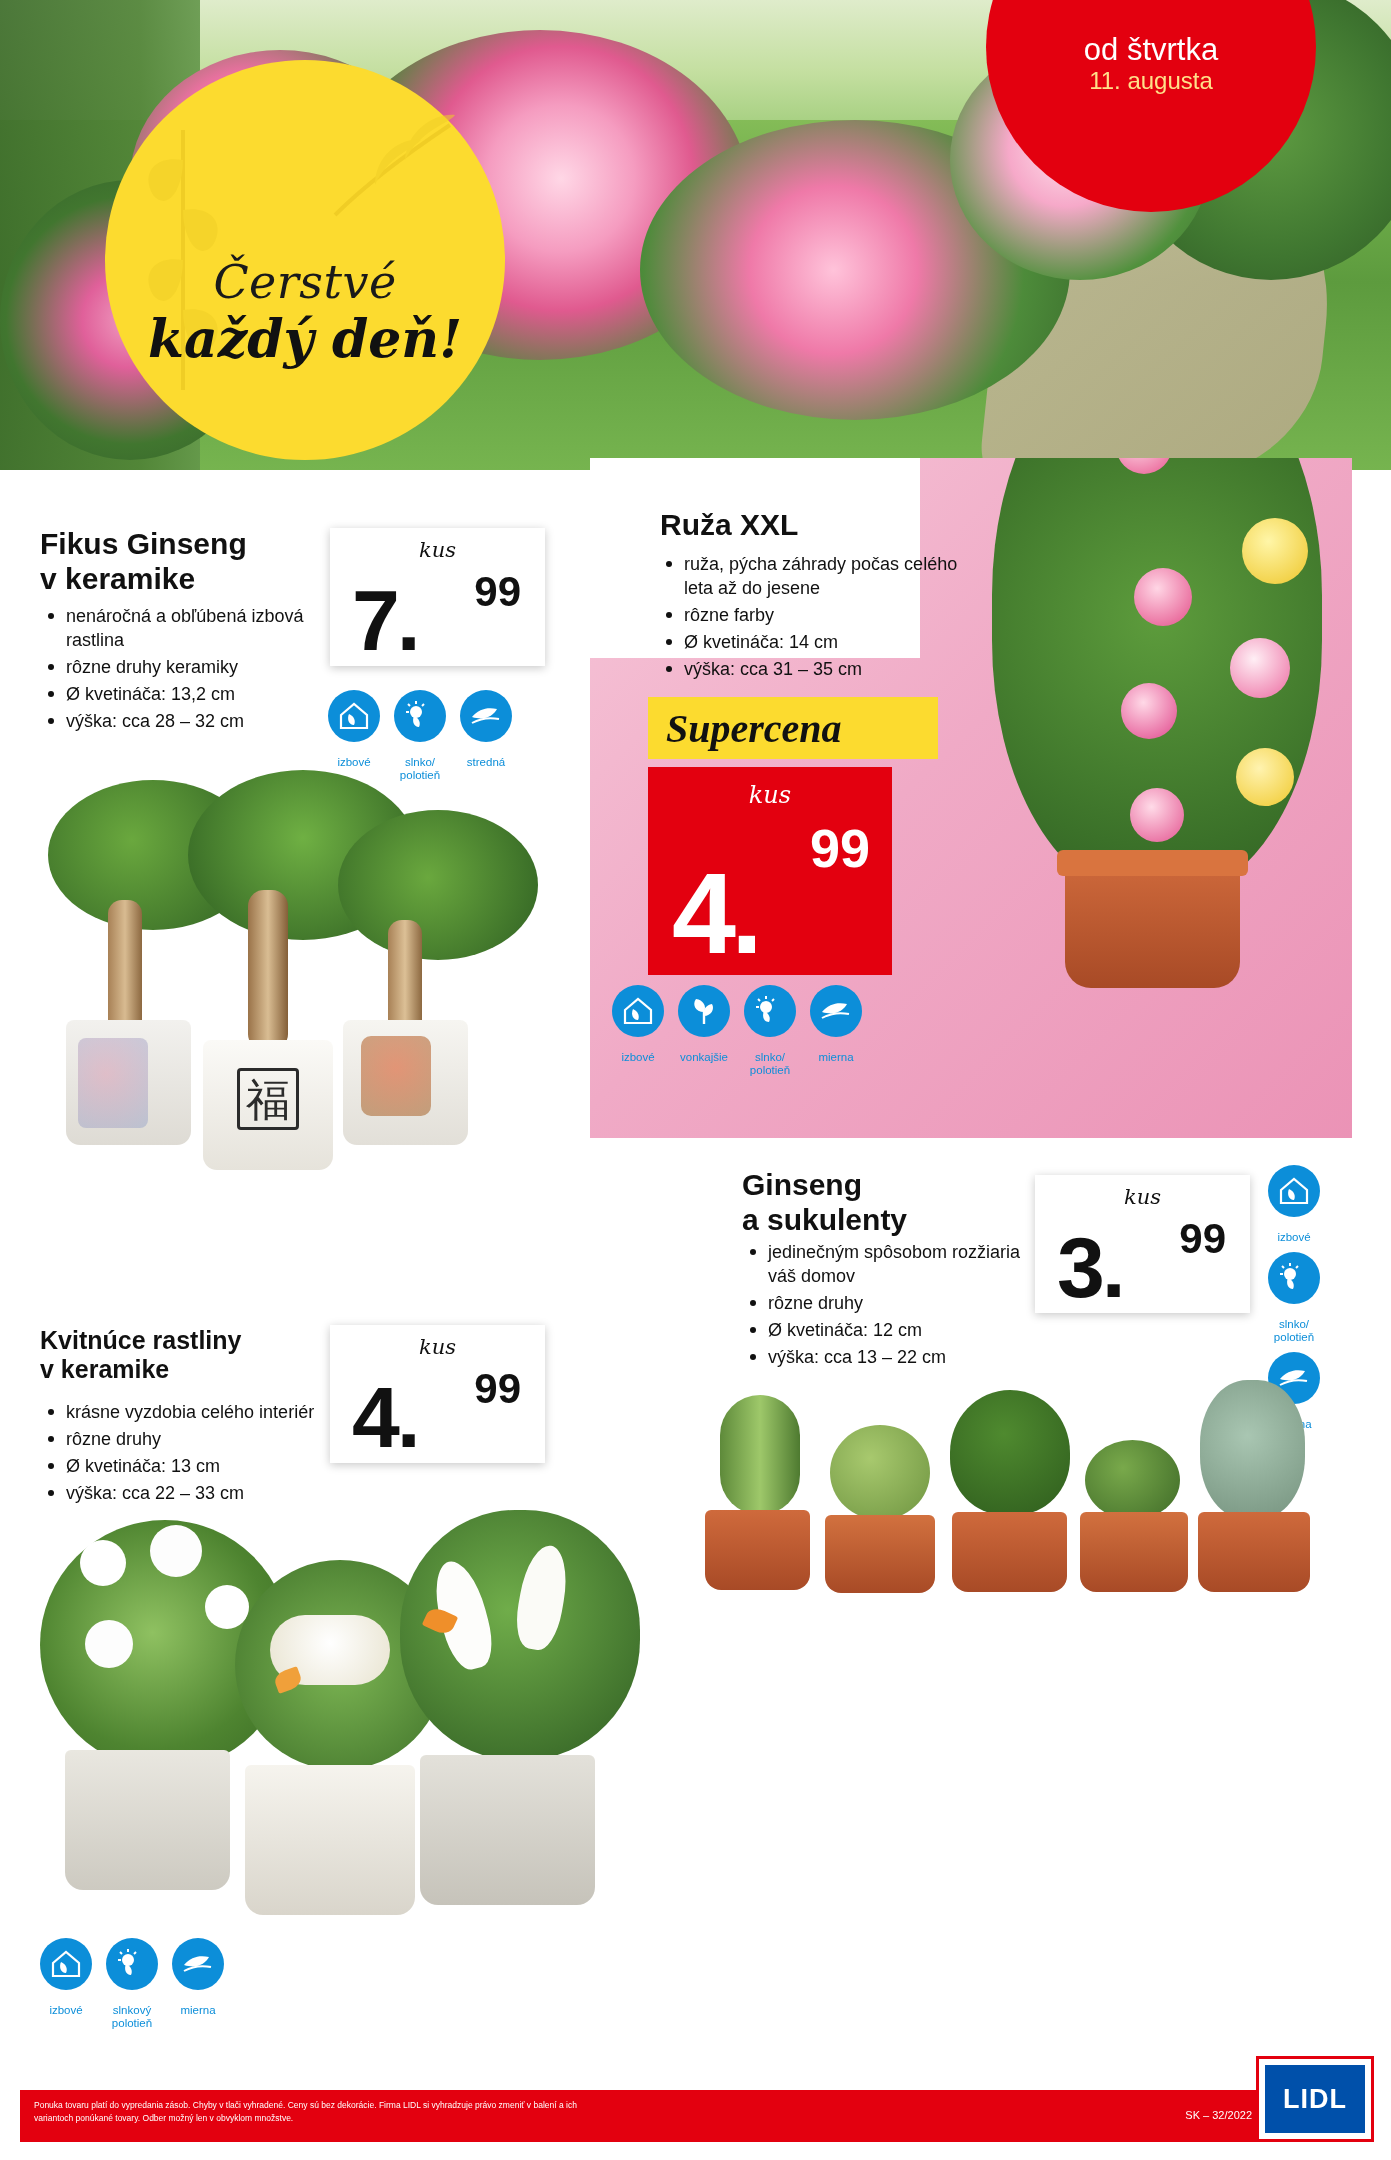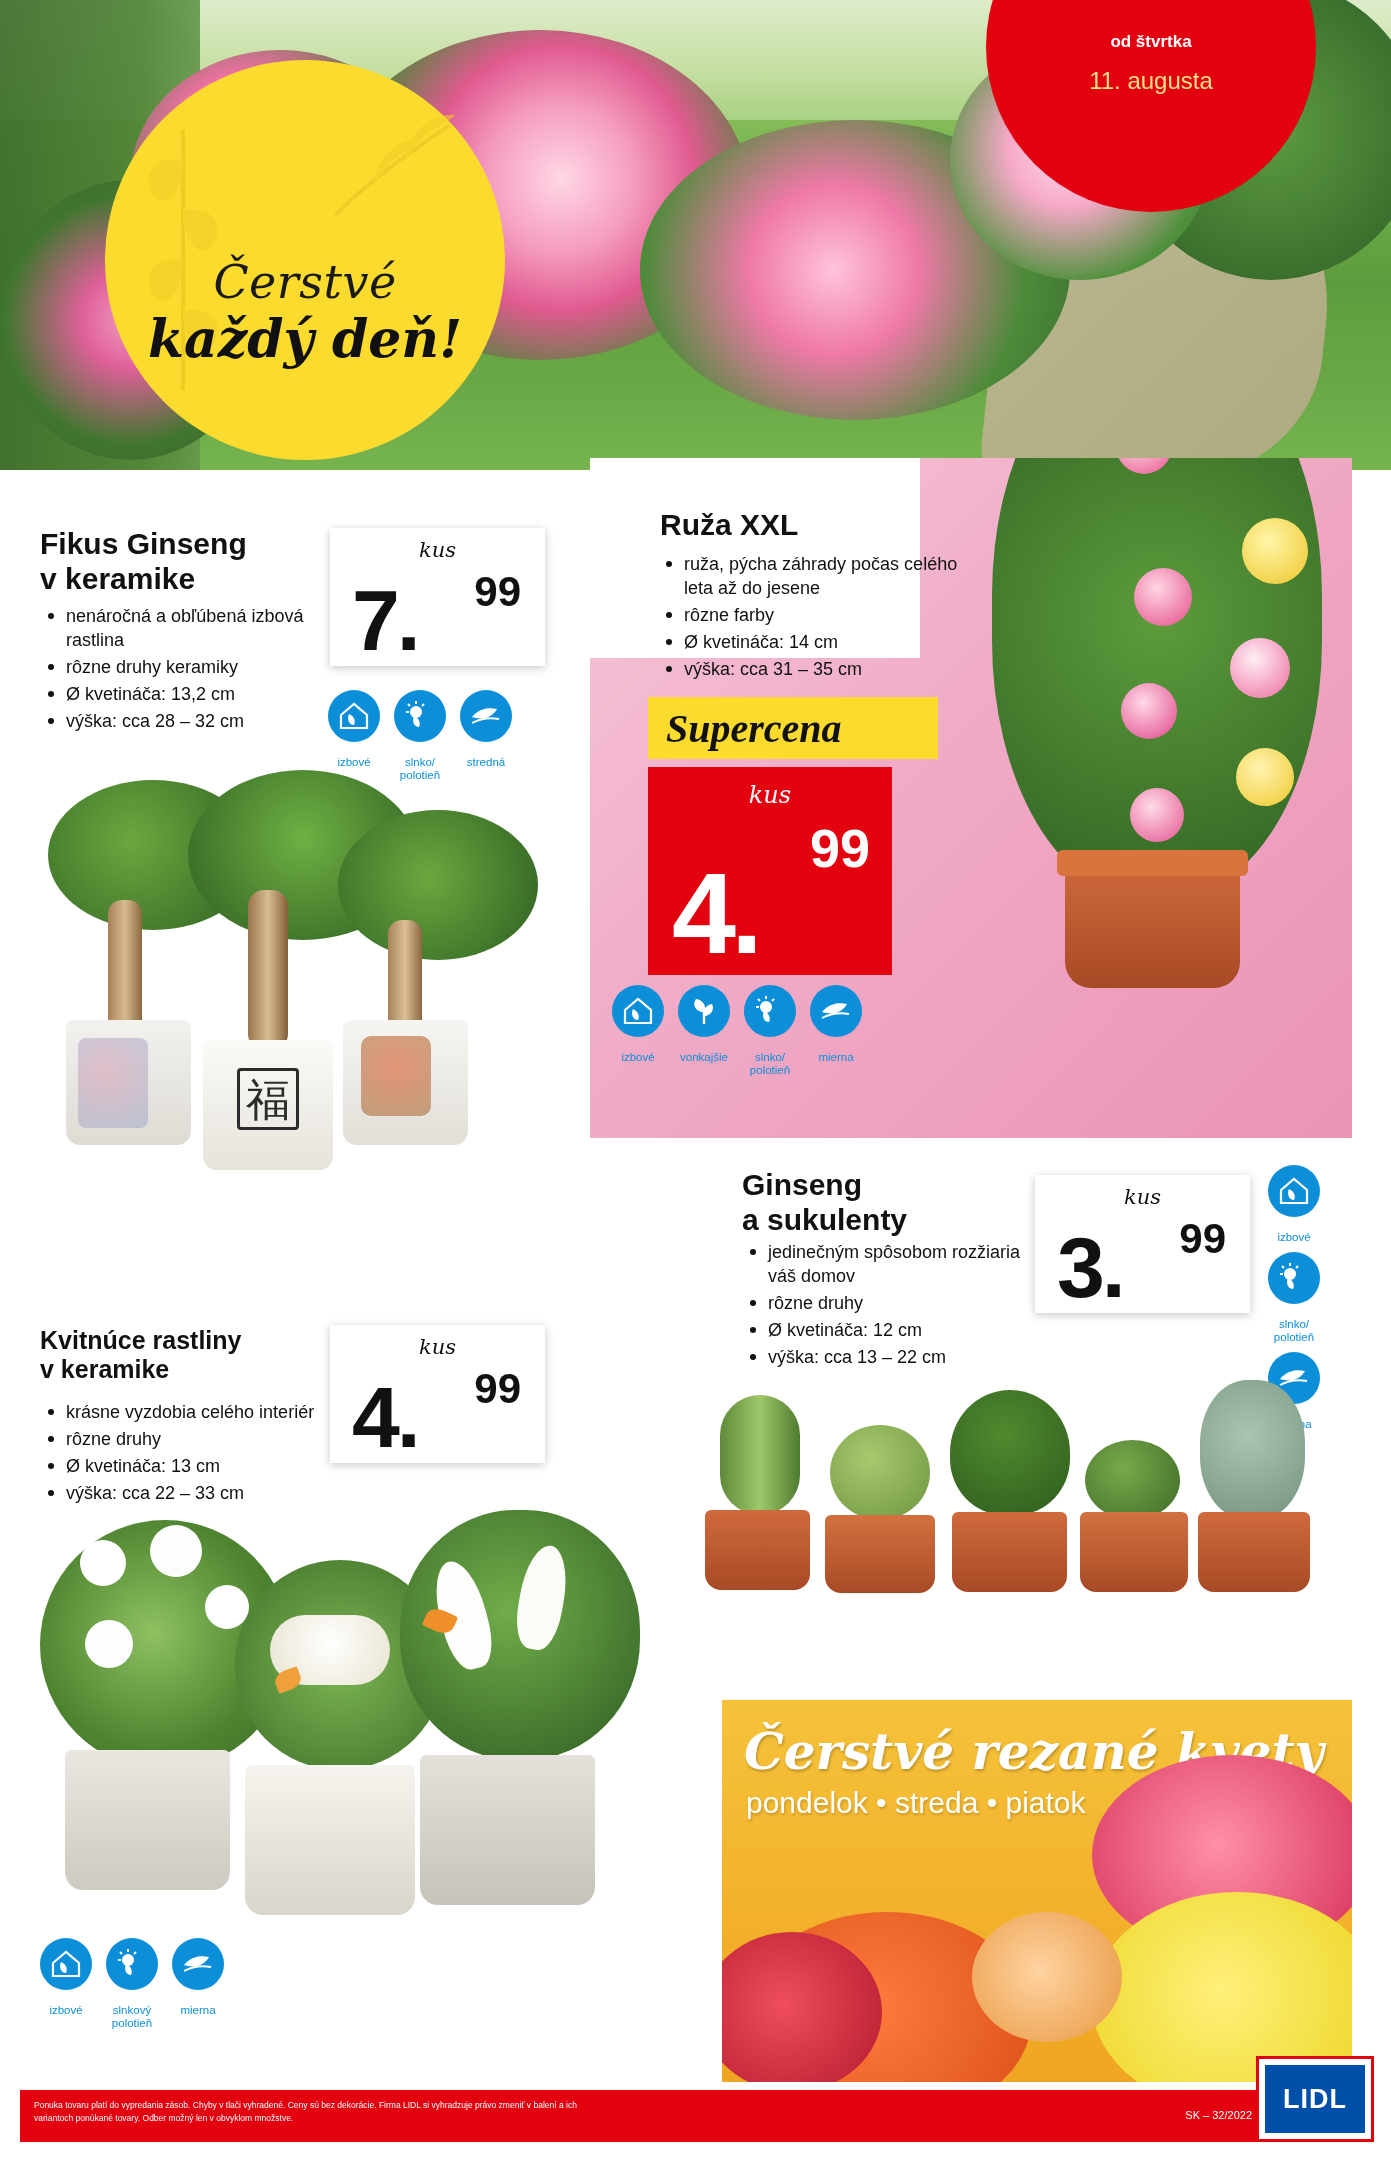--- a/index.html
+++ b/index.html
@@ -75,21 +75,21 @@
     position:absolute; left:0; right:0; top:248px; text-align:center;
     font-family: "DejaVu Serif", serif; font-style:italic; font-weight:bold; font-size:52px; color:#111;
   }
 
   
   .fromday {
     position:absolute; right:75px; top:-118px; width:330px; height:330px;
     border-radius:50%; background:#e3000f;
     color:#fff; text-align:center;
   }
-  .fromday .fd1 { position:absolute; left:0; right:0; top:150px; font-size:17px; font-weight:bold; }
+  .fromday .fd1 { position:absolute; left:0; right:0; top:150px; font-size:31px; font-weight:normal; }
   .fromday .fd2 { position:absolute; left:0; right:0; top:185px; font-size:24px; color:#ffe08a; }
 
   
   .fikus-title {
     position:absolute; left:40px; top:527px; width:330px;
     font-size:30px; font-weight:bold; color:#111; line-height:1.16;
   }
   .bullets { list-style:none; }
   .bullets li {
     position:relative; padding-left:22px; font-size:18px; color:#111; line-height:1.34; margin-bottom:3px;
@@ -559,30 +559,20 @@
       <div class="circle">
         <svg width="34" height="34" viewBox="0 0 34 34">
             <path d="M3 18 C10 10 18 8 28 10 C24 17 16 22 3 18Z" fill="#fff"></path>
             <path d="M3 24 C12 19 20 18 30 20" stroke="#fff" stroke-width="2" fill="none"></path>
           </svg>
       </div>
       <div class="lbl">mierna</div>
     </div>
   </div>
 
-  <div class="cutflowers">
-    <div class="cf-t1">Čerstvé rezané kvety</div>
-    <div class="cf-t2">pondelok • streda • piatok</div>
-
-    <div style="position:absolute;right:-20px;top:55px;width:280px;height:200px;border-radius:50%;background:radial-gradient(circle at 45% 45%,#ff8fa8,#d42a54);"></div>
-    <div style="position:absolute;right:-30px;bottom:-30px;width:290px;height:220px;border-radius:50%;background:radial-gradient(circle at 45% 45%,#fff07a,#ead21a);"></div>
-    <div style="position:absolute;left:20px;bottom:-40px;width:290px;height:210px;border-radius:50%;background:radial-gradient(circle at 45% 45%,#ff7a3c,#d84f16);"></div>
-    <div style="position:absolute;left:-20px;bottom:-10px;width:180px;height:160px;border-radius:50%;background:radial-gradient(circle at 45% 45%,#ef4d5d,#b3192c);"></div>
-    <div style="position:absolute;left:250px;bottom:40px;width:150px;height:130px;border-radius:50%;background:radial-gradient(circle at 45% 45%,#ffd3a1,#e8973f);"></div>
-  </div>
 
   <div class="footer-red">
     <div class="footer-text">Ponuka tovaru platí do vypredania zásob. Chyby v tlači vyhradené. Ceny sú bez dekorácie. Firma LIDL si vyhradzuje právo zmeniť v balení a ich variantoch ponúkané tovary. Odber možný len v obvyklom množstve.</div>
     <div class="footer-code">SK – 32/2022</div>
     <div class="footer-page">15</div>
     <div class="lidl-logo">
       <div class="inner">
         <span class="word">LIDL</span>
       </div>
     </div>

